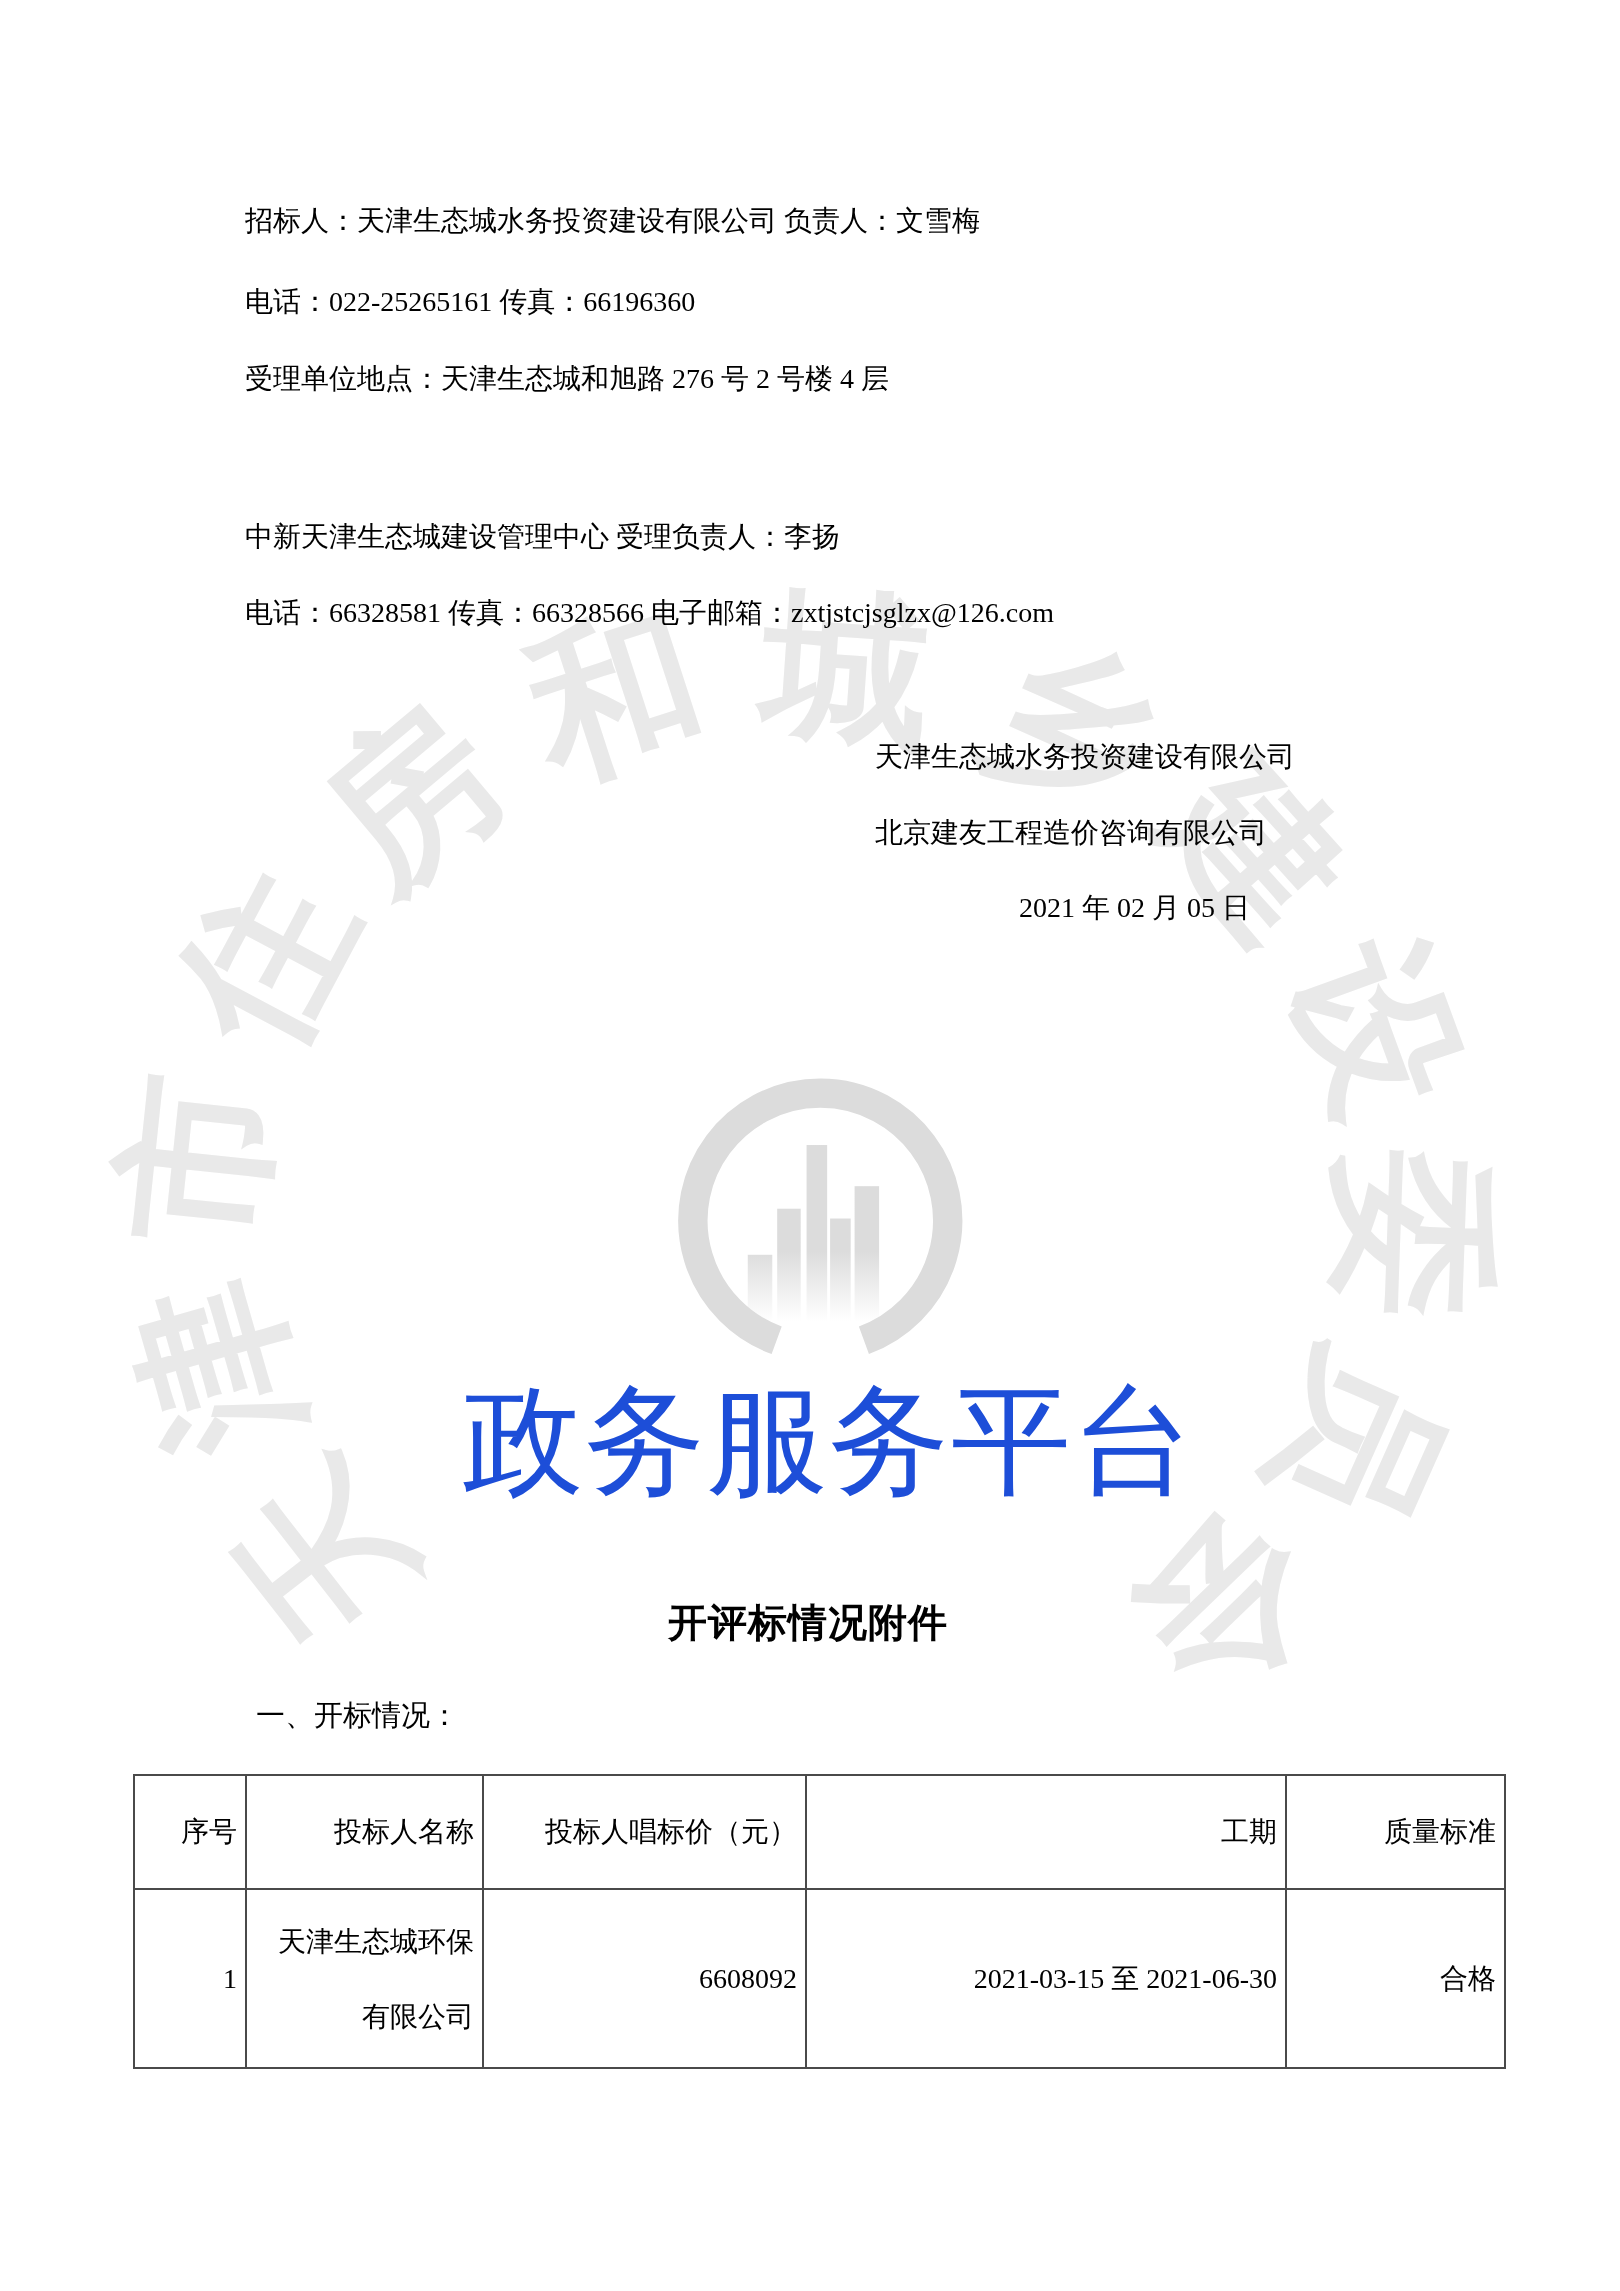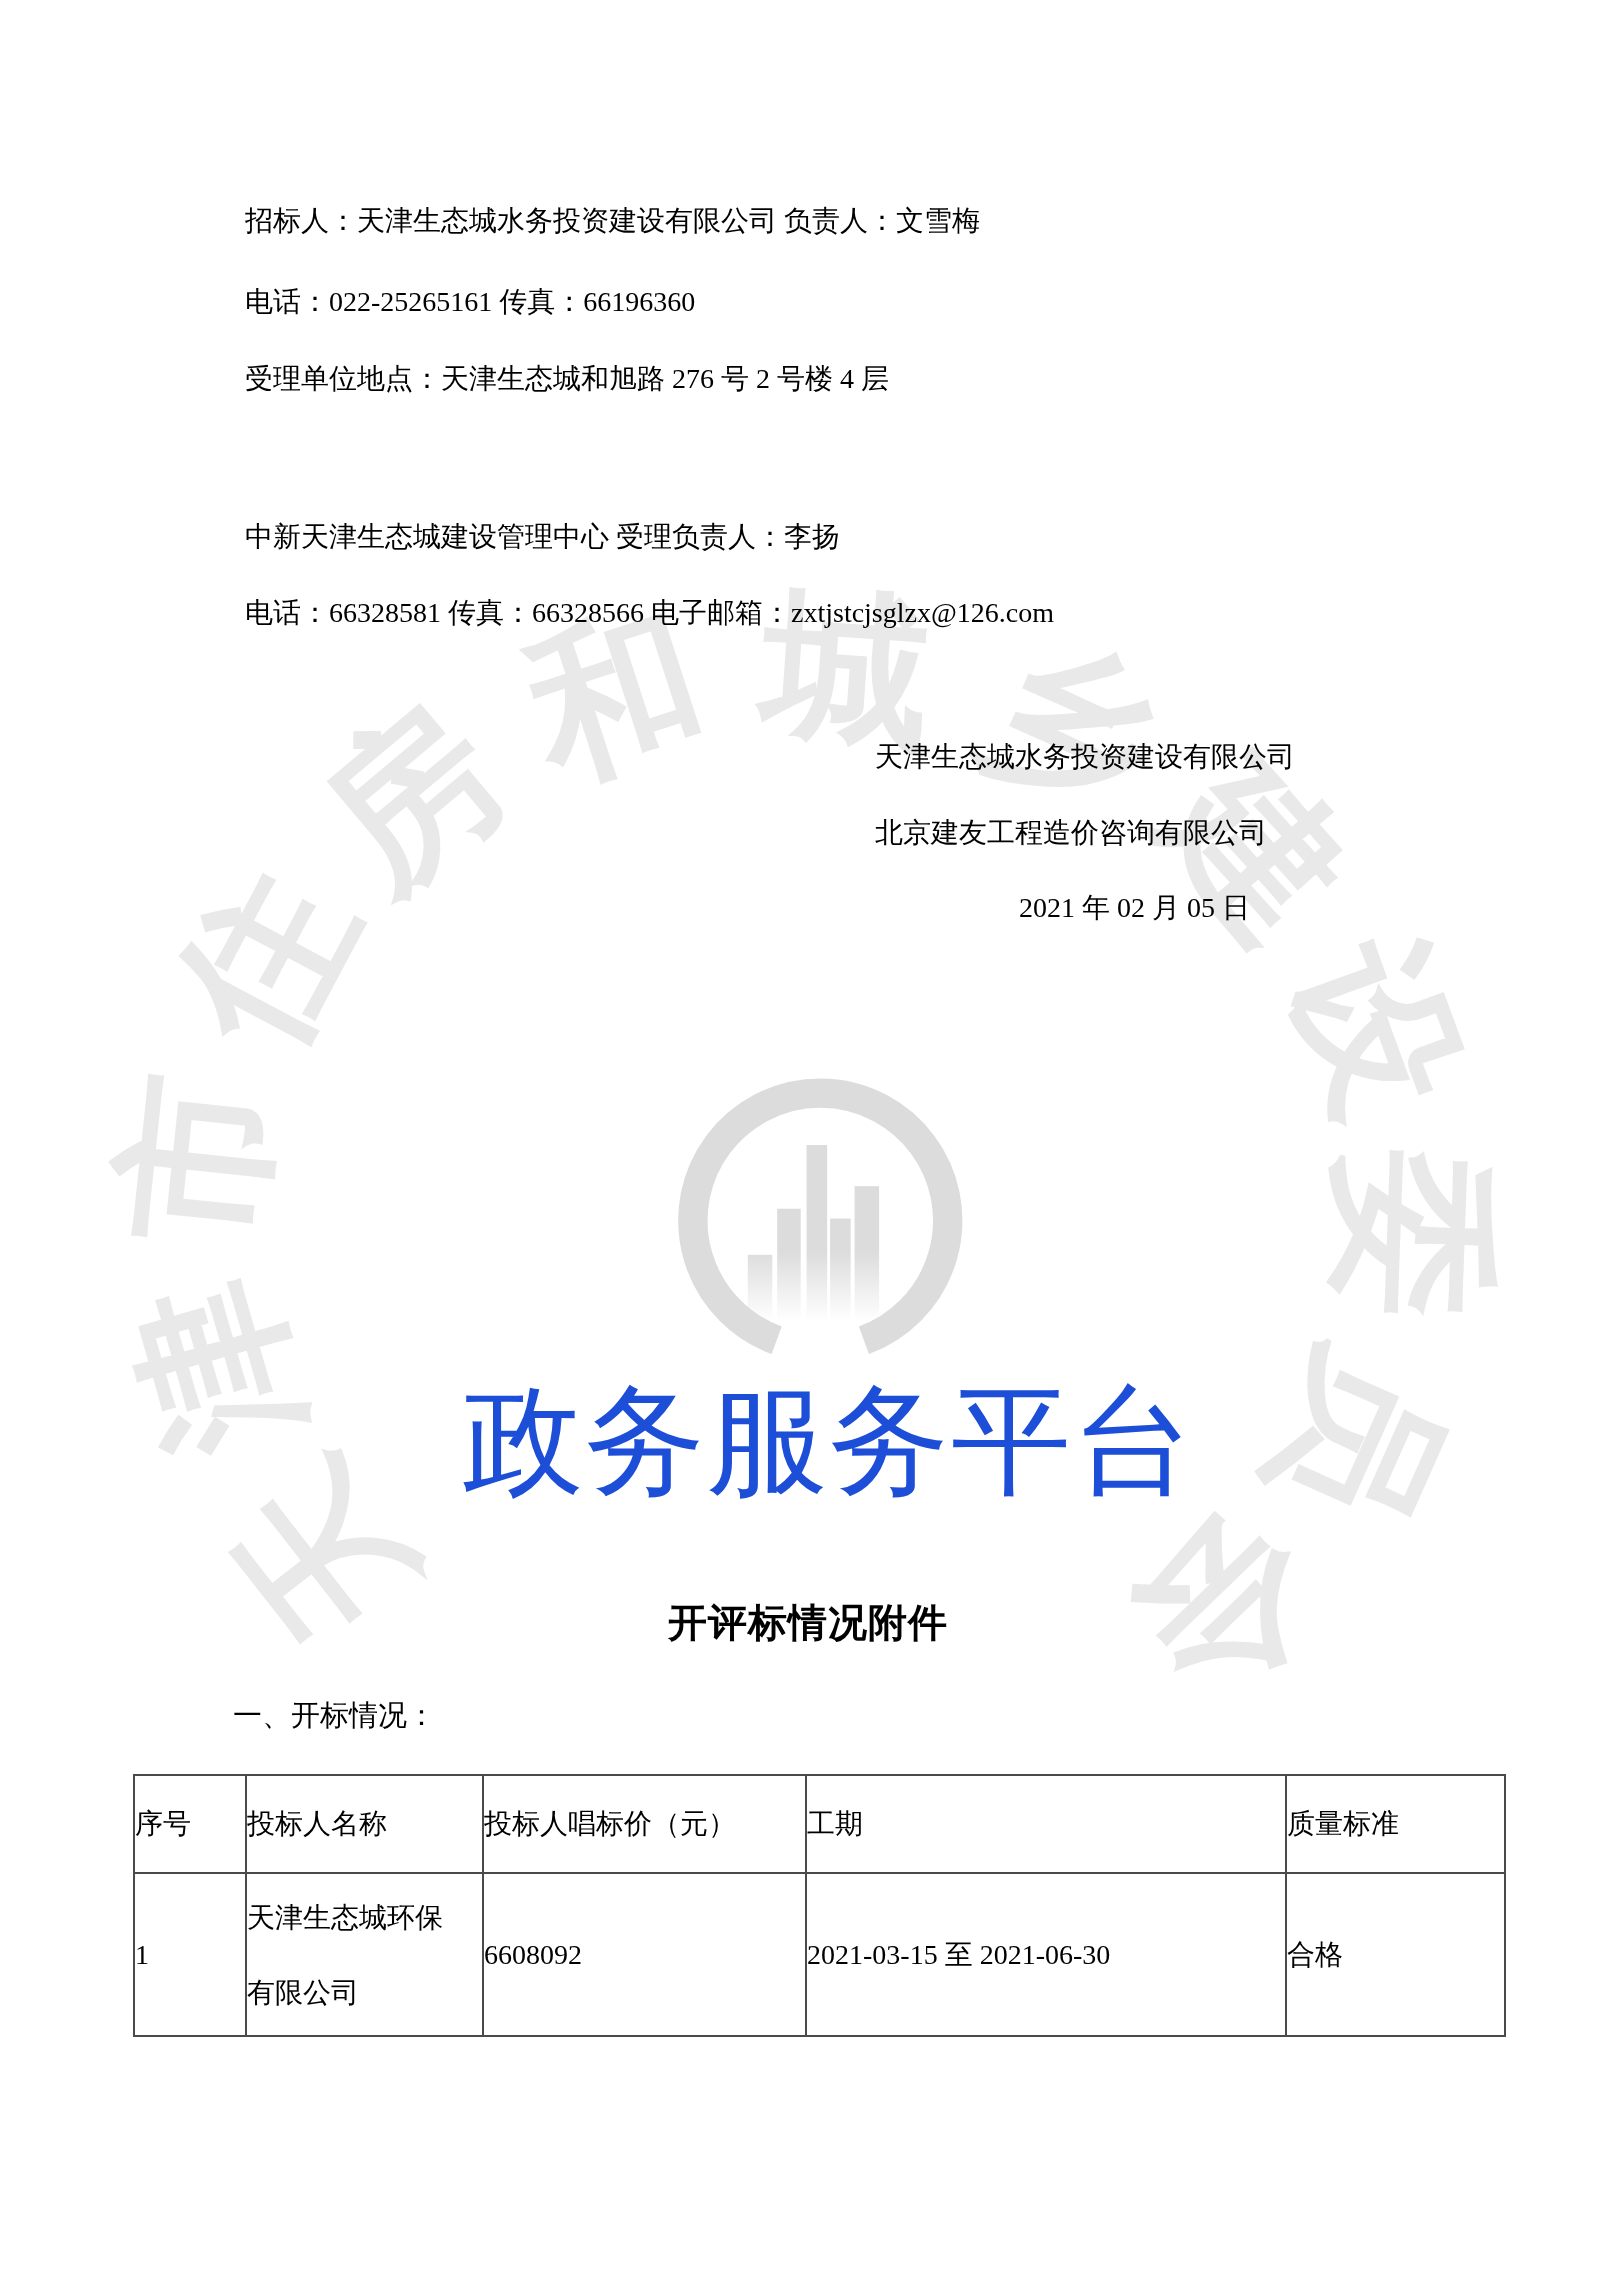--- a/index.html
+++ b/index.html
@@ -48,39 +48,39 @@
     left:0;right:4px;
     top:1596px;
     text-align:center;
     font-size:39px;
     font-weight:700;
     letter-spacing:1px;
     z-index:2;
   }
   #section-heading{
     position:absolute;
-    left:233px;top:1696px;
+    left:256px;top:1696px;
     font-size:29px;
     z-index:2;
   }
   
   #bid-table{
     position:absolute;
     left:133px;top:1774px;
     width:1371px;
     border-collapse:collapse;
     table-layout:fixed;
     z-index:2;
     font-size:28px;
   }
   #bid-table td{
     border:2px solid #4a4a4a;
-    text-align:left;
+    text-align:right;
     vertical-align:middle;
-    padding:0;
+    padding:8px;
     margin-top:17px;
   }
   #bid-table tr.hdr td{height:96px;border-bottom:2.9px solid #4a4a4a;}
   #bid-table tr.hdr{font-size:28px;}
   #bid-table tr.data td{height:161px;}
   #bid-table{border:2.9px solid #4a4a4a;}
   .bidder-line{line-height:75px;}
 </style>
 </head>
 <body>

